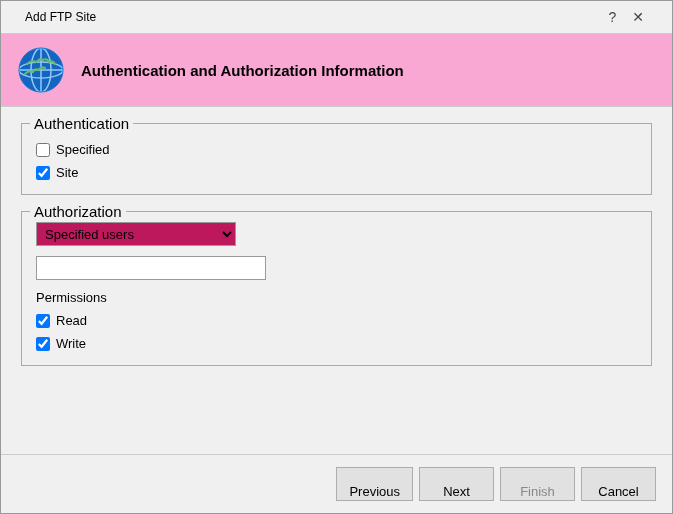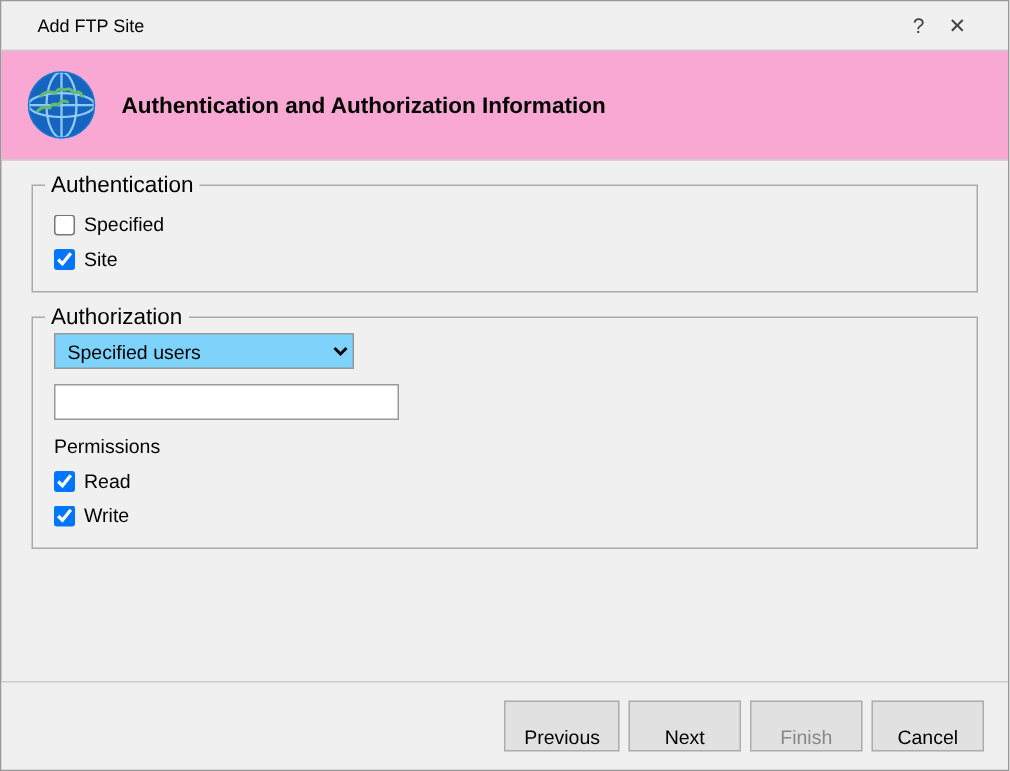--- a/index.html
+++ b/index.html
@@ -115,21 +115,21 @@
       display: flex;
       align-items: center;
       gap: 8px;
       margin-bottom: 10px;
     }
     select {
       width: 200px;
       height: 24px;
       font-size: 13px;
       border: 1px solid #999;
-      background: #7dd3fc;
+      background: #be185d;
       padding: 0 4px;
       cursor: pointer;
     }
     .text-input {
       width: 230px;
       height: 24px;
       border: 1px solid #999;
       background: #fff;
       padding: 0 4px;
       font-size: 13px;

